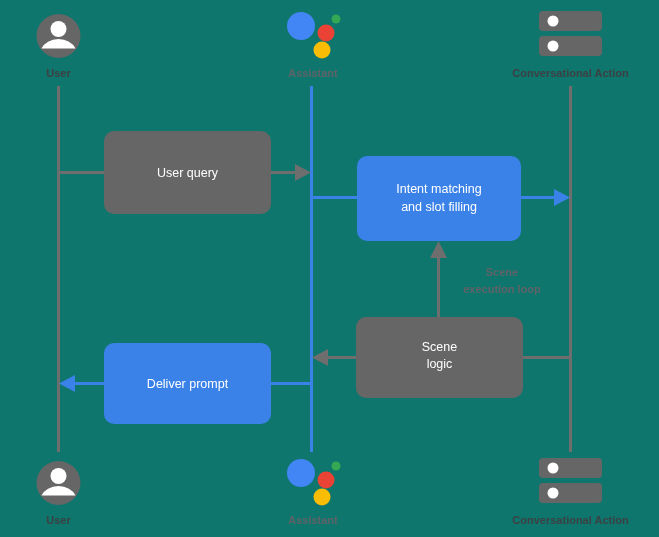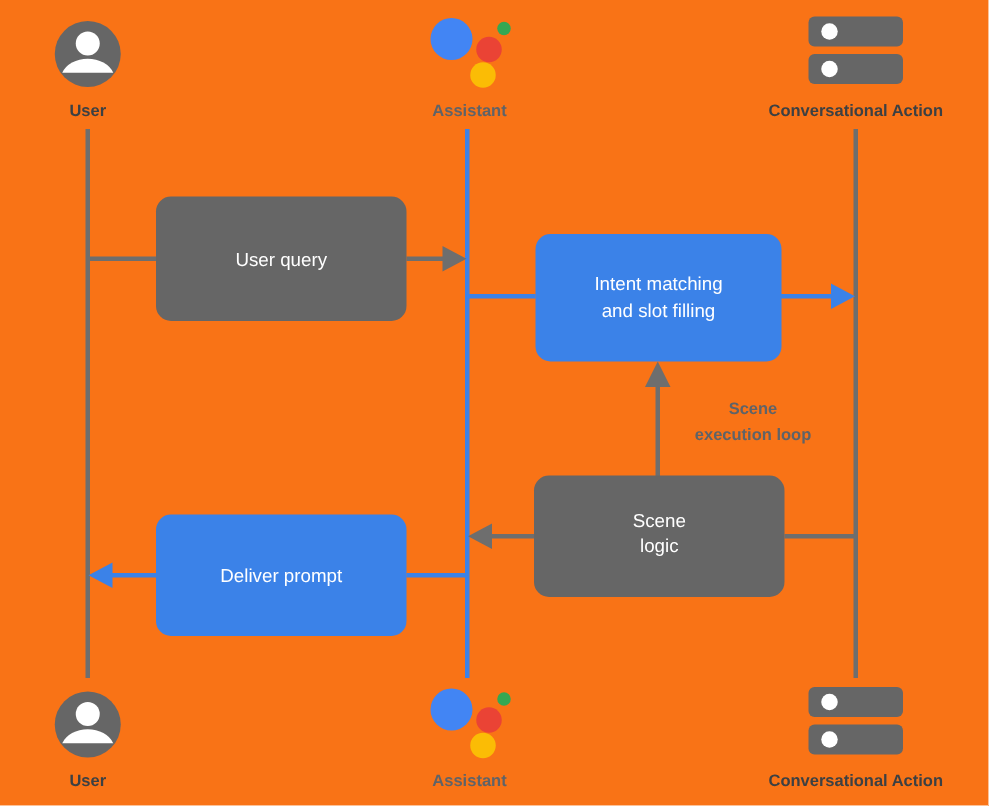--- a/index.html
+++ b/index.html
@@ -7,21 +7,21 @@
     padding: 0;
     background: #ffffff;
   }
   body {
     font-family: "Liberation Sans", sans-serif;
   }
   #diagram-root {
     position: relative;
     width: 659px;
     height: 537px;
-    background: #f97316;
+    background: #0f766e;
     overflow: hidden;
   }
   svg.diagram-canvas {
     position: absolute;
     top: 0;
     left: 0;
     width: 659px;
     height: 537px;
     display: block;
   }

